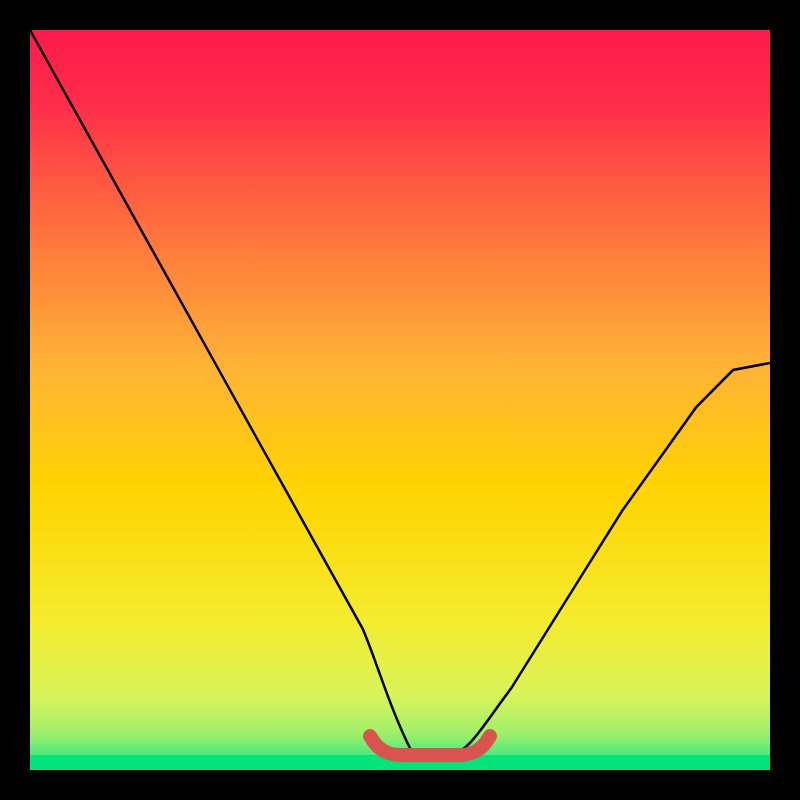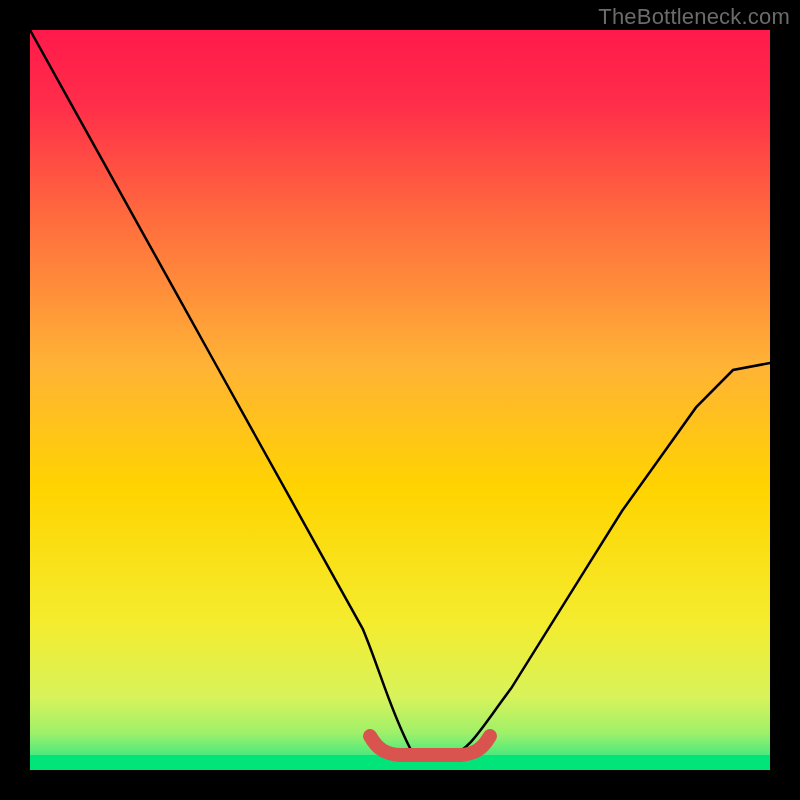--- a/index.html
+++ b/index.html
@@ -41,21 +41,20 @@
     display: block;
     width: 740px;
     height: 740px;
   }
 </style>
 </head>
 <body>
 
 <div class="frame">
 
-  <div class="watermark">TheBottleneck.com</div>
 
   <div class="plot">
     <svg viewBox="0 0 740 740" preserveAspectRatio="none">
       <defs>
 
         <linearGradient id="heat" x1="0" y1="0" x2="0" y2="1">
           <stop offset="0%" stop-color="#ff1a4b"></stop>
           <stop offset="10%" stop-color="#ff2d4a"></stop>
           <stop offset="25%" stop-color="#ff6a3e"></stop>
           <stop offset="45%" stop-color="#ffb236"></stop>

